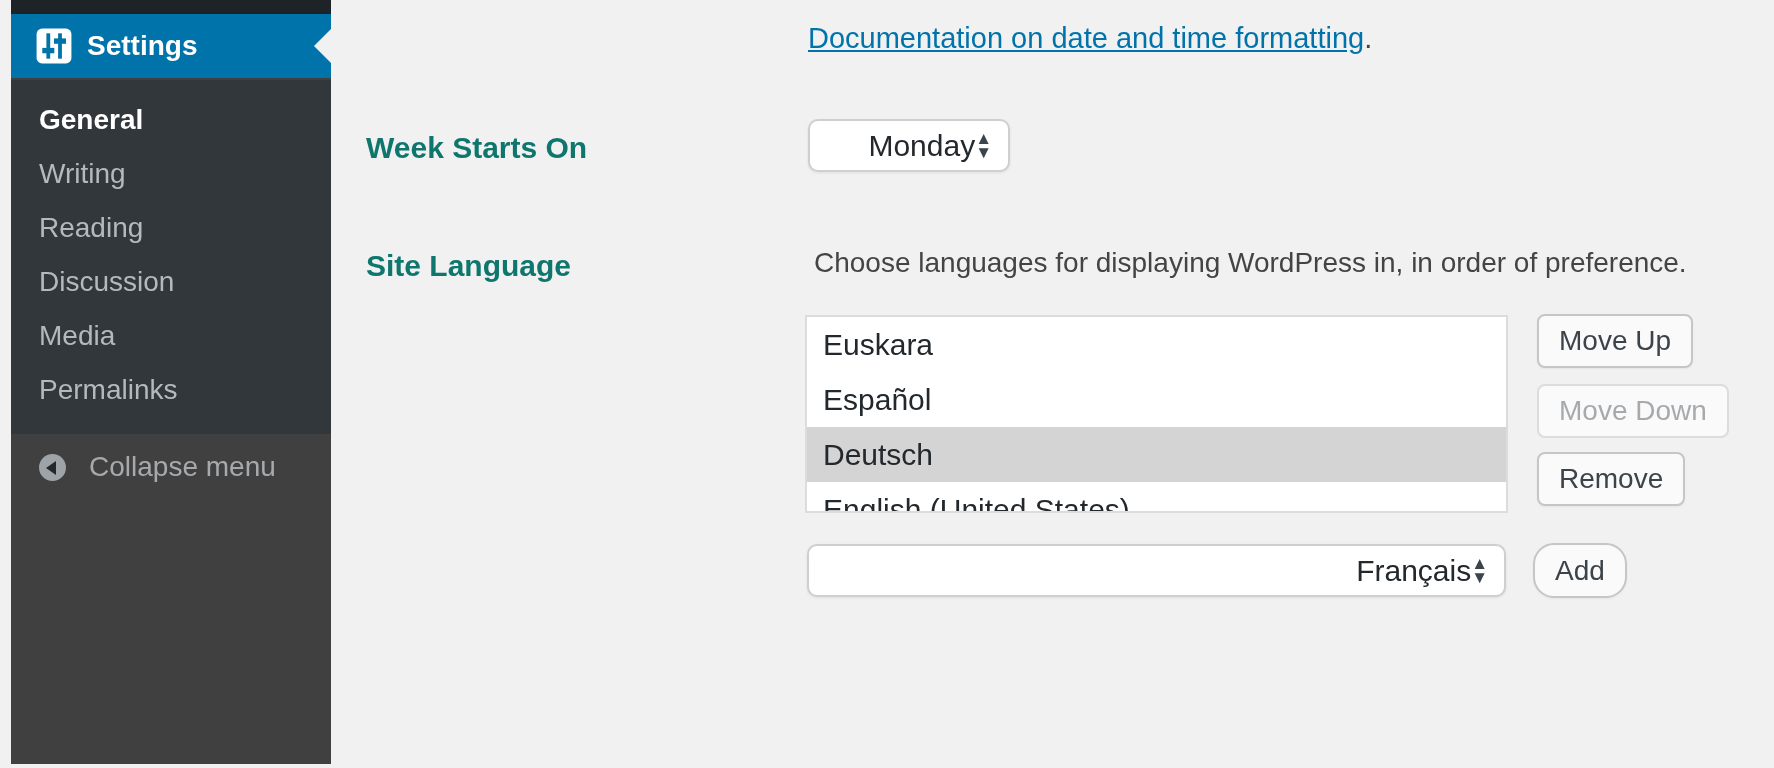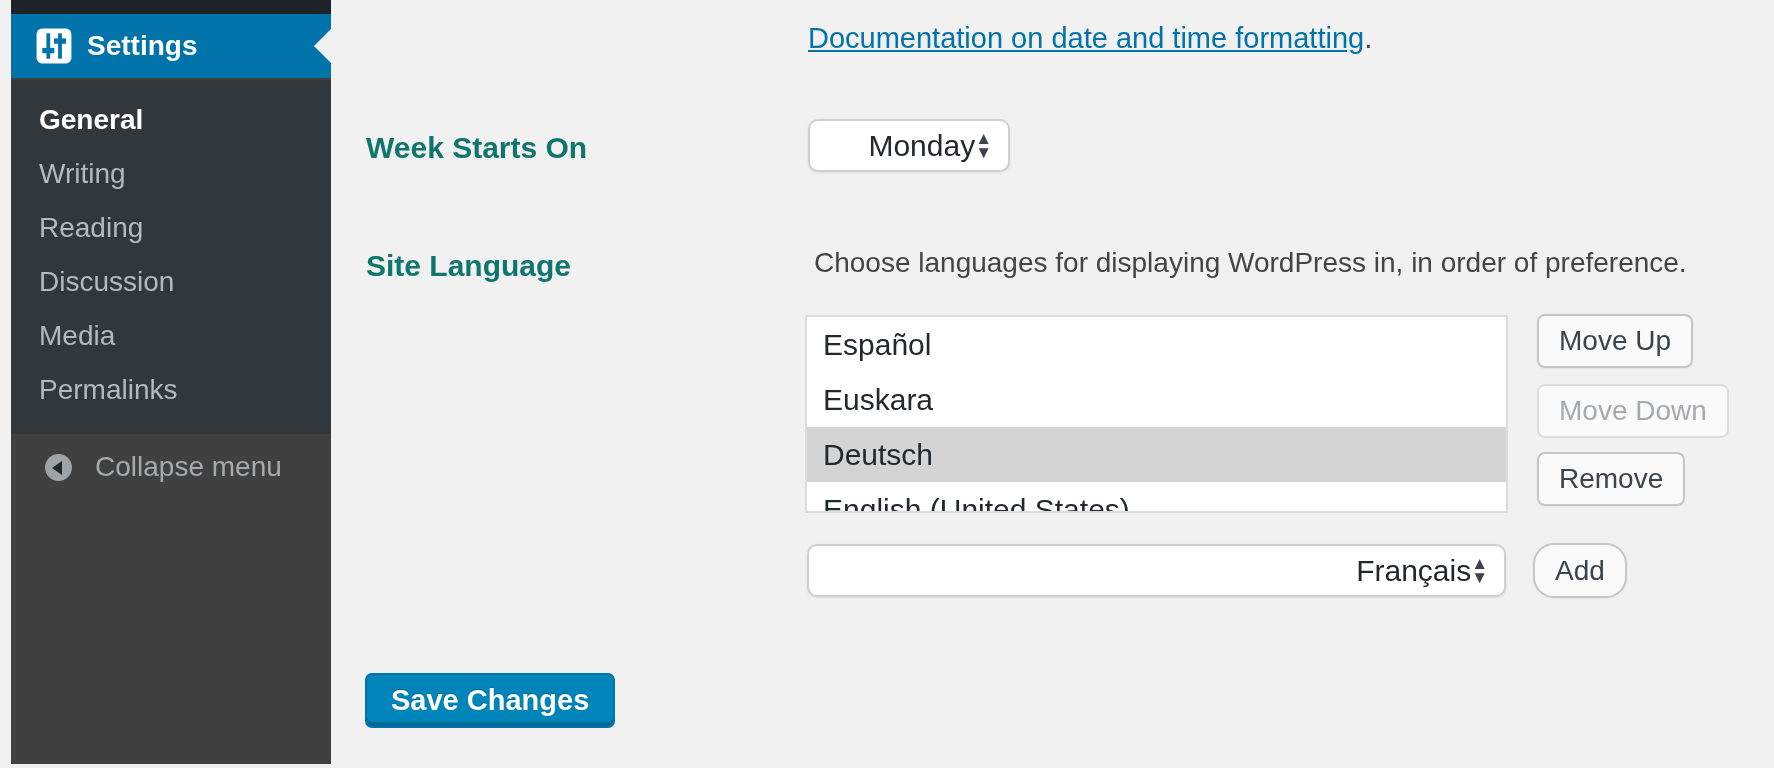--- a/index.html
+++ b/index.html
@@ -29,21 +29,21 @@
   .submenu {
     position:absolute; left:0; top:80px; width:320px; height:354px;
     background:#32373c; padding-top:13px;
   }
   .menu-item {
     height:54px; line-height:54px; padding-left:28px;
     font-size:28px; color:#b4b9be; cursor:pointer;
   }
   .menu-item.active { color:#fff; font-weight:700; }
   .collapse-row {
-    position:absolute; left:12px; top:440px; width:320px; height:54px;
+    position:absolute; left:6px; top:440px; width:320px; height:54px;
     display:flex; align-items:center; color:#a7aaad; font-size:28px; cursor:pointer;text-align:center;
   }
   .collapse-icon {
     width:27px; height:27px; border-radius:50%; background:#9ea3a8;
     margin-left:22px; margin-right:23px; position:relative; flex:0 0 auto;
   }
   .collapse-icon::after {
     content:""; position:absolute; left:7px; top:7px;
     border-top:7px solid transparent; border-bottom:7px solid transparent;
     border-right:10px solid #23282d;
@@ -153,33 +153,32 @@
     <span class="spinner">
       <span>▲</span>
         <span>▼</span>
     </span>
   </div>
 
   <div class="field-label lbl-lang">Site Language</div>
   <div class="desc">Choose languages for displaying WordPress in, in order of preference.</div>
 
   <div class="listbox">
+      <div class="lang-option">Euskara</div>
       <div class="lang-option">Español</div>
-      <div class="lang-option">Euskara</div>
       <div class="lang-option selected">Deutsch</div>
       <div class="lang-option">English (United States)</div>
     </div>
 
   <button class="btn btn-moveup">Move Up</button>
   <button class="btn btn-movedown disabled">Move Down</button>
   <button class="btn btn-remove">Remove</button>
 
   <div class="mac-select sel-add">
     <span class="sel-value">Français</span>
     <span class="spinner">
       <span>▲</span>
         <span>▼</span>
     </span>
   </div>
   <button class="btn btn-add">Add</button>
 
-  <button class="btn-primary">Save Changes</button>
 </div>
 
 </body></html>

